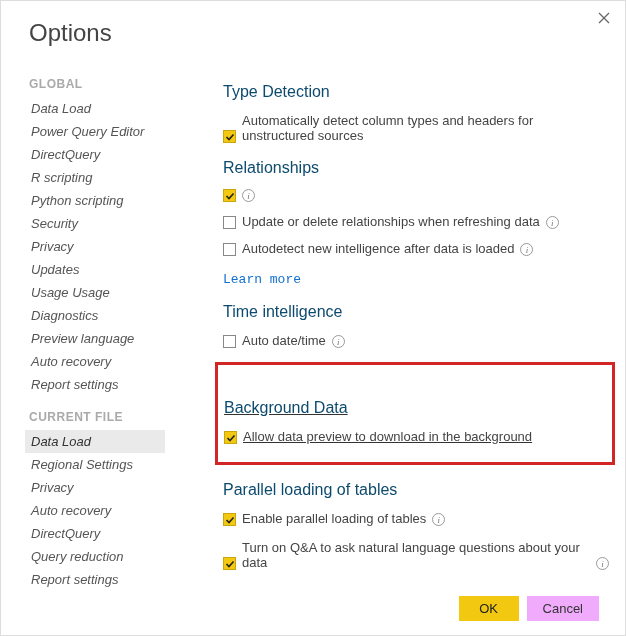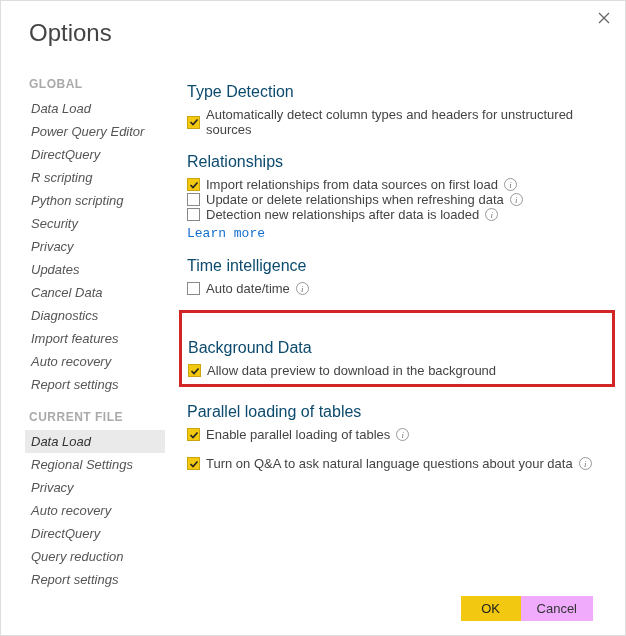--- a/index.html
+++ b/index.html
@@ -29,20 +29,21 @@
   .title {
     font-size: 24px;
     font-weight: 300;
     color: #444;
     padding: 18px 0 0 28px;
   }
   .content {
     display: flex;
     flex-direction: row;
     padding: 20px 16px 0 24px;
+    gap: 36px;
   }
   .sidebar {
     width: 140px;
     flex: 0 0 140px;
     font-size: 13px;
   }
   .sidebar-header {
     color: #aaa;
     font-size: 12px;
     font-weight: 600;
@@ -74,23 +75,23 @@
   }
   .section-title {
     font-size: 16px;
     font-weight: 400;
     color: #0c4a6e;
     margin: 16px 0 6px 0;
   }
   .section { margin-bottom: 14px; }
   .opt {
     display: flex;
-    align-items: center;
+    align-items: flex-end;
     gap: 6px;
-    margin: 0 0;
+    margin: 12px 0;
     font-size: 13px;
     color: #444;
   }
   .chk {
     width: 13px;
     height: 13px;
     border: 1px solid #888;
     display: inline-flex;
     align-items: center;
     justify-content: center;
@@ -123,30 +124,32 @@
   .link {
     color: #1170cf;
     cursor: pointer;
     font-size: 13px;
     margin-top: 4px;
     display: inline-block;
     font-family: Liberation Mono, monospace;
   }
   .highlight-box {
     border: 3px solid #d22626;
-    padding: 10px 8px 6px 6px;
+    padding: 18px 8px 6px 6px;
     margin-left: -8px;
     margin-right: -6px;
     margin-bottom: 12px;
+    text-decoration: underline;
   }
   .footer {
     position: absolute;
     bottom: 14px;
-    right: 32px;
-    display: flex;
+    right: 26px;
+    display: flex;
+    gap: 8px;
   }
   .btn {
     min-width: 60px;
     padding: 5px 16px;
     font-size: 13px;
     background: #f0abfc;
     border: none;
     cursor: pointer;
     color: #333;
   }
@@ -172,23 +175,23 @@
     <div class="sidebar-header">GLOBAL</div>
     <ul id="global-list">
         <li>Data Load</li>
         <li>Power Query Editor</li>
         <li>DirectQuery</li>
         <li>R scripting</li>
         <li>Python scripting</li>
         <li>Security</li>
         <li>Privacy</li>
         <li>Updates</li>
-        <li>Cancel Data</li>
+        <li>Usage Usage</li>
         <li>Diagnostics</li>
-        <li>Import features</li>
+        <li>Preview language</li>
         <li>Auto recovery</li>
         <li>Report settings</li>
       </ul>
     <div class="sidebar-header">CURRENT FILE</div>
     <ul id="current-list">
         <li class="selected">Data Load</li>
         <li>Regional Settings</li>
         <li>Privacy</li>
         <li>Auto recovery</li>
         <li>DirectQuery</li>
@@ -212,31 +215,30 @@
     </div>
 
     <div class="section">
       <div class="section-title">Relationships</div>
       <div class="opt">
         <span class="chk checked">
             <svg viewBox="0 0 10 10">
               <polyline points="1.5,5 4,7.5 8.5,2.5" fill="none" stroke-width="1.6"></polyline>
             </svg>
           </span>
-        <span>Import relationships from data sources on first load</span>
         <span class="info-icon">i</span>
       </div>
       <div class="opt">
         <span class="chk"></span>
         <span>Update or delete relationships when refreshing data</span>
         <span class="info-icon">i</span>
       </div>
       <div class="opt">
         <span class="chk"></span>
-        <span>Detection new relationships after data is loaded</span>
+        <span>Autodetect new intelligence after data is loaded</span>
         <span class="info-icon">i</span>
       </div>
       <span class="link">Learn more</span>
     </div>
 
     <div class="section">
       <div class="section-title">Time intelligence</div>
       <div class="opt">
         <span class="chk"></span>
         <span>Auto date/time</span>

